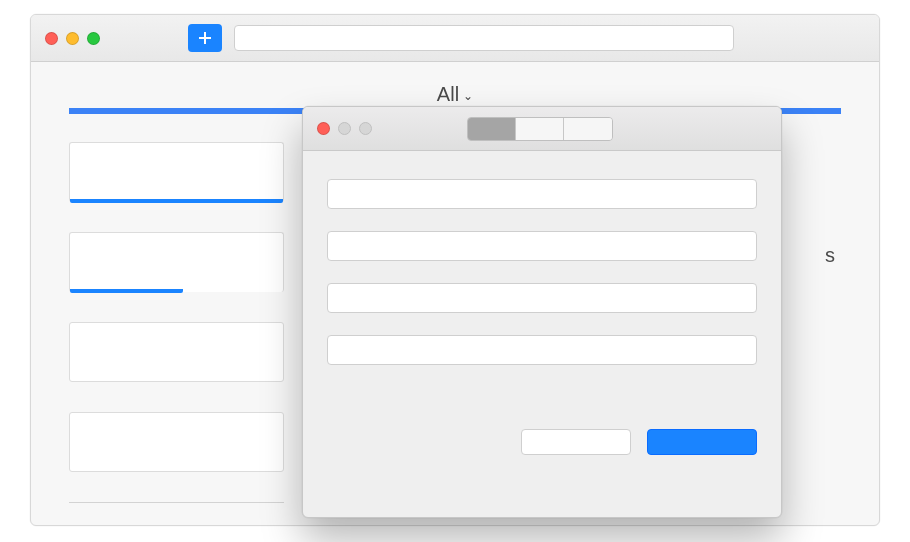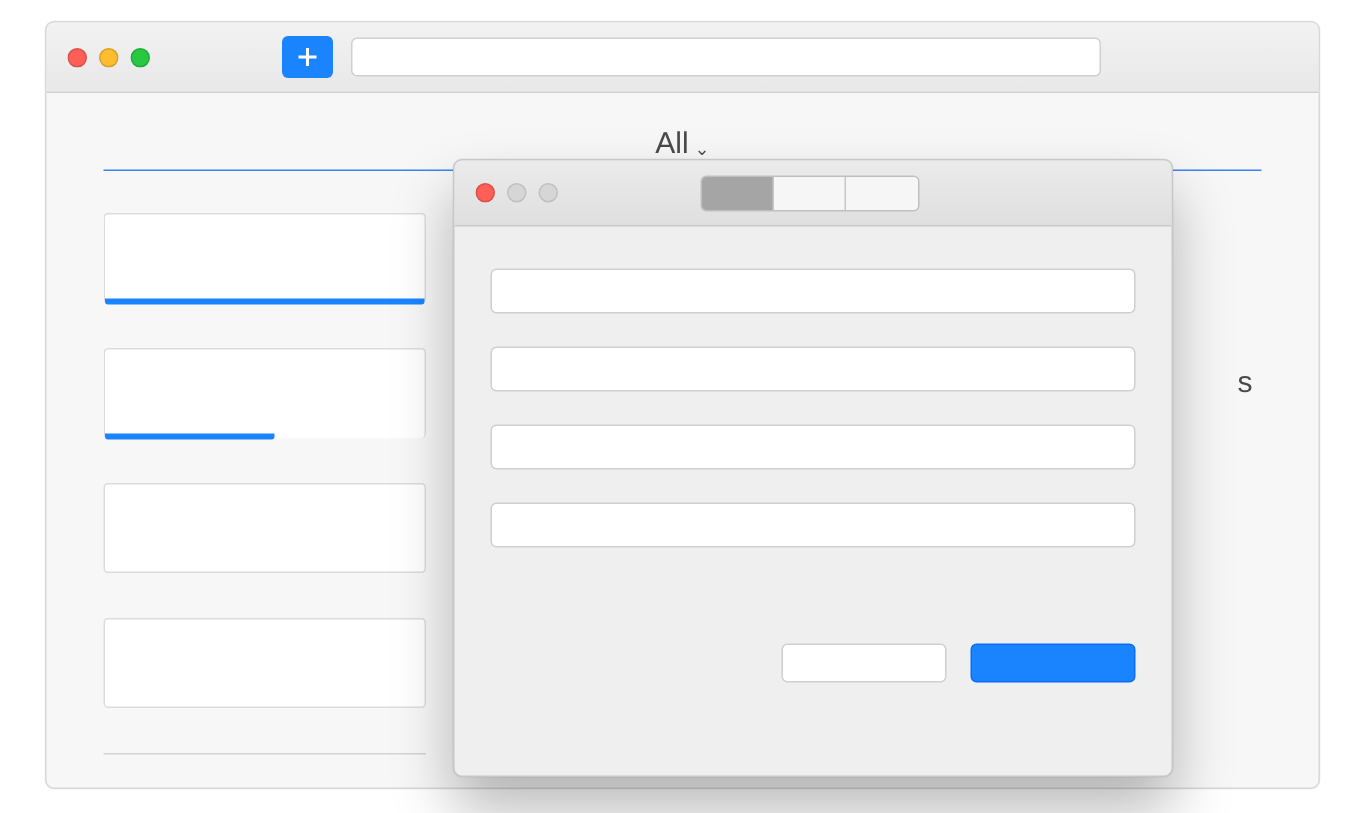--- a/index.html
+++ b/index.html
@@ -78,21 +78,21 @@
   }
 
   .tabs-row {
     display:flex;
     justify-content:center;
     align-items:center;
     height: 34px;
     color:#4a4a4a;
     font-size:20px;
     gap:4px;
-    border-bottom:1px solid #3b82f6;
+    border-bottom:6px solid #3b82f6;
   }
   .tabs-row .chev { font-size:12px; margin-top:4px; }
 
   .content-cols {
     display:flex;
     gap: 420px; 
     padding-top: 28px;
   }
 
   .left-col { width: 215px; }

